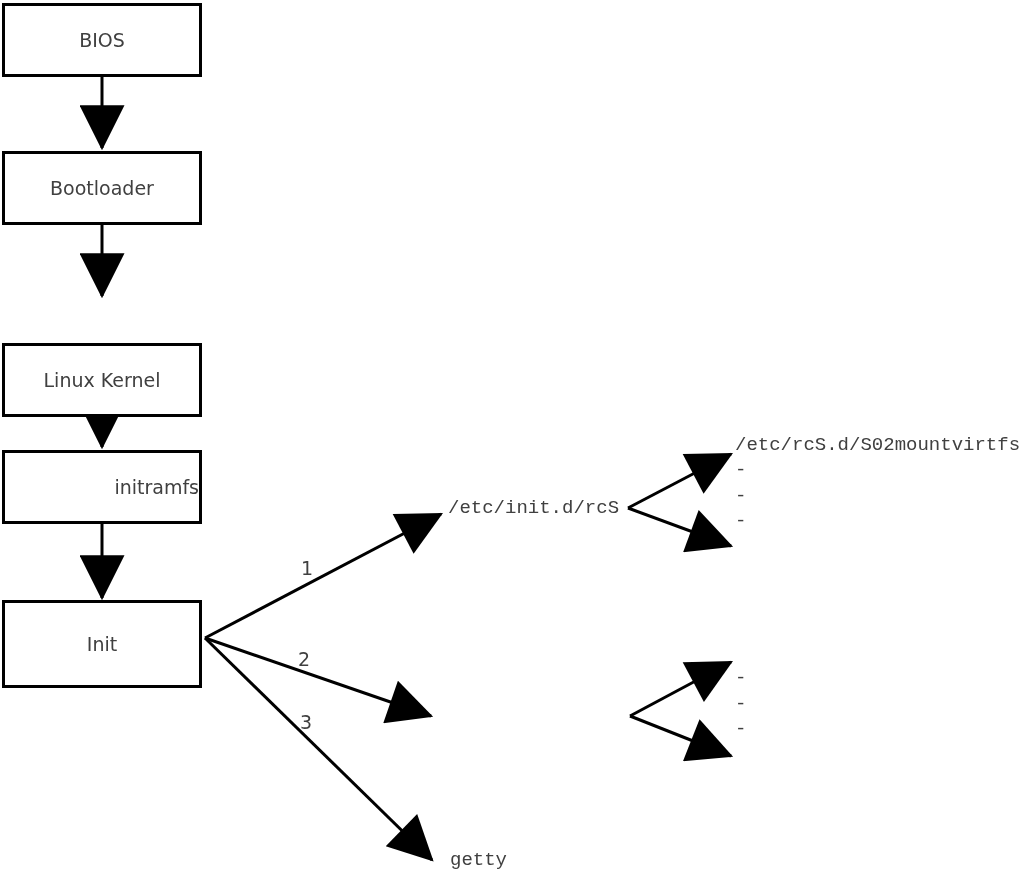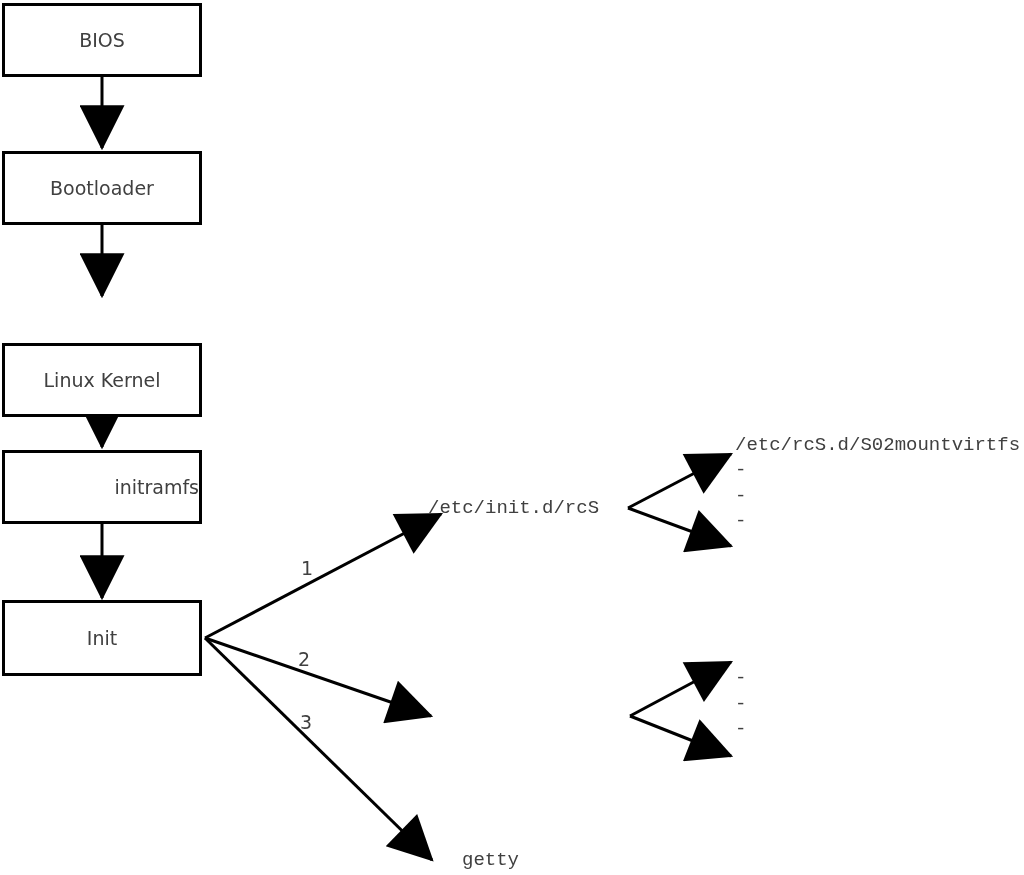--- a/index.html
+++ b/index.html
@@ -94,31 +94,31 @@
   </div>
   <div class="box" style="top:151px;">
     <span>Bootloader</span>
   </div>
   <div class="box" style="top:299px;margin-top:44px;">
     <span>Linux Kernel</span>
   </div>
   <div class="box" style="top:450px;justify-content:flex-end;">
     <span>initramfs</span>
   </div>
-  <div class="box" style="top:600px; height:76px;">
+  <div class="box" style="top:600px; height:88px;">
     <span>Init</span>
   </div>
 
 
   <div class="num-label" style="left:301px; top:558px;">1</div>
   <div class="num-label" style="left:298px; top:649px;">2</div>
   <div class="num-label" style="left:300px; top:712px;">3</div>
 
-  <div class="mono-label" style="left:428px; top:497px;text-align:right;">/etc/init.d/rcS</div>
-  <div class="mono-label" style="left:462px; top:849px;text-align:right;">getty</div>
+  <div class="mono-label" style="left:448px; top:497px;text-align:right;">/etc/init.d/rcS</div>
+  <div class="mono-label" style="left:450px; top:849px;text-align:right;">getty</div>
 
   <div class="mono-label" style="left:735px; top:434px;">/etc/rcS.d/S02mountvirtfs</div>
   <div class="mono-label" style="left:735px; top:459px;">-</div>
   <div class="mono-label" style="left:735px; top:485px;">-</div>
   <div class="mono-label" style="left:735px; top:510px;">-</div>
 
   <div class="mono-label" style="left:735px; top:667px;">-</div>
   <div class="mono-label" style="left:735px; top:693px;">-</div>
   <div class="mono-label" style="left:735px; top:718px;">-</div>
 

